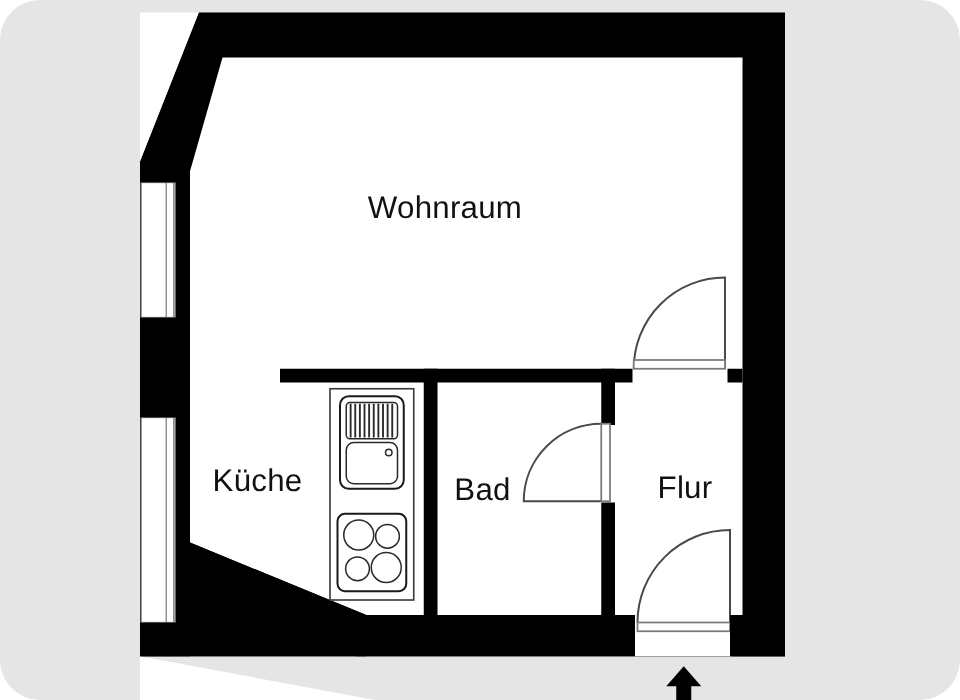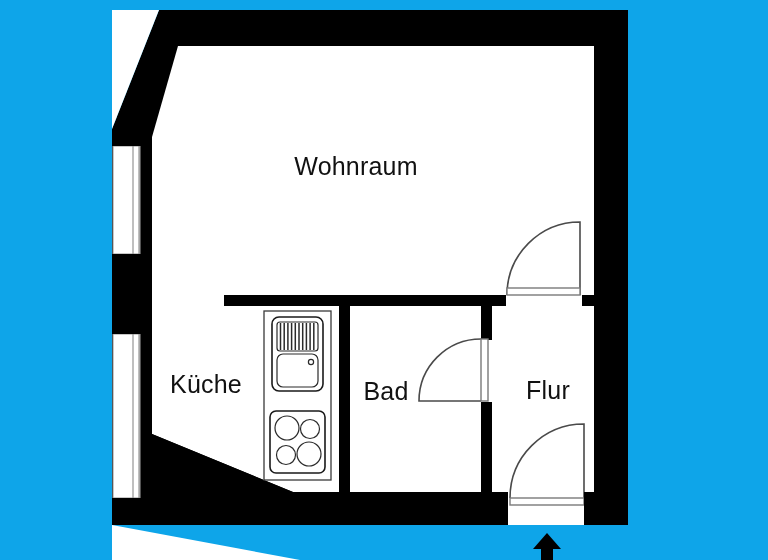--- a/index.html
+++ b/index.html
@@ -10,21 +10,22 @@
   body {
     width: 768px;
     height: 560px;
     overflow: hidden;
     font-family: "Liberation Sans", sans-serif;
   }
   #floorplan-root {
     position: relative;
     width: 768px;
     height: 560px;
-    background: #0ea5e9;
+    background: #e5e5e5;
+    border-radius: 32px;
   }
   svg#plan-svg {
     display: block;
     width: 768px;
     height: 560px;
   }
   .wall-fill { fill: #000000; }
   .room-fill { fill: #ffffff; }
   .fixture-outline {
     fill: #ffffff;

